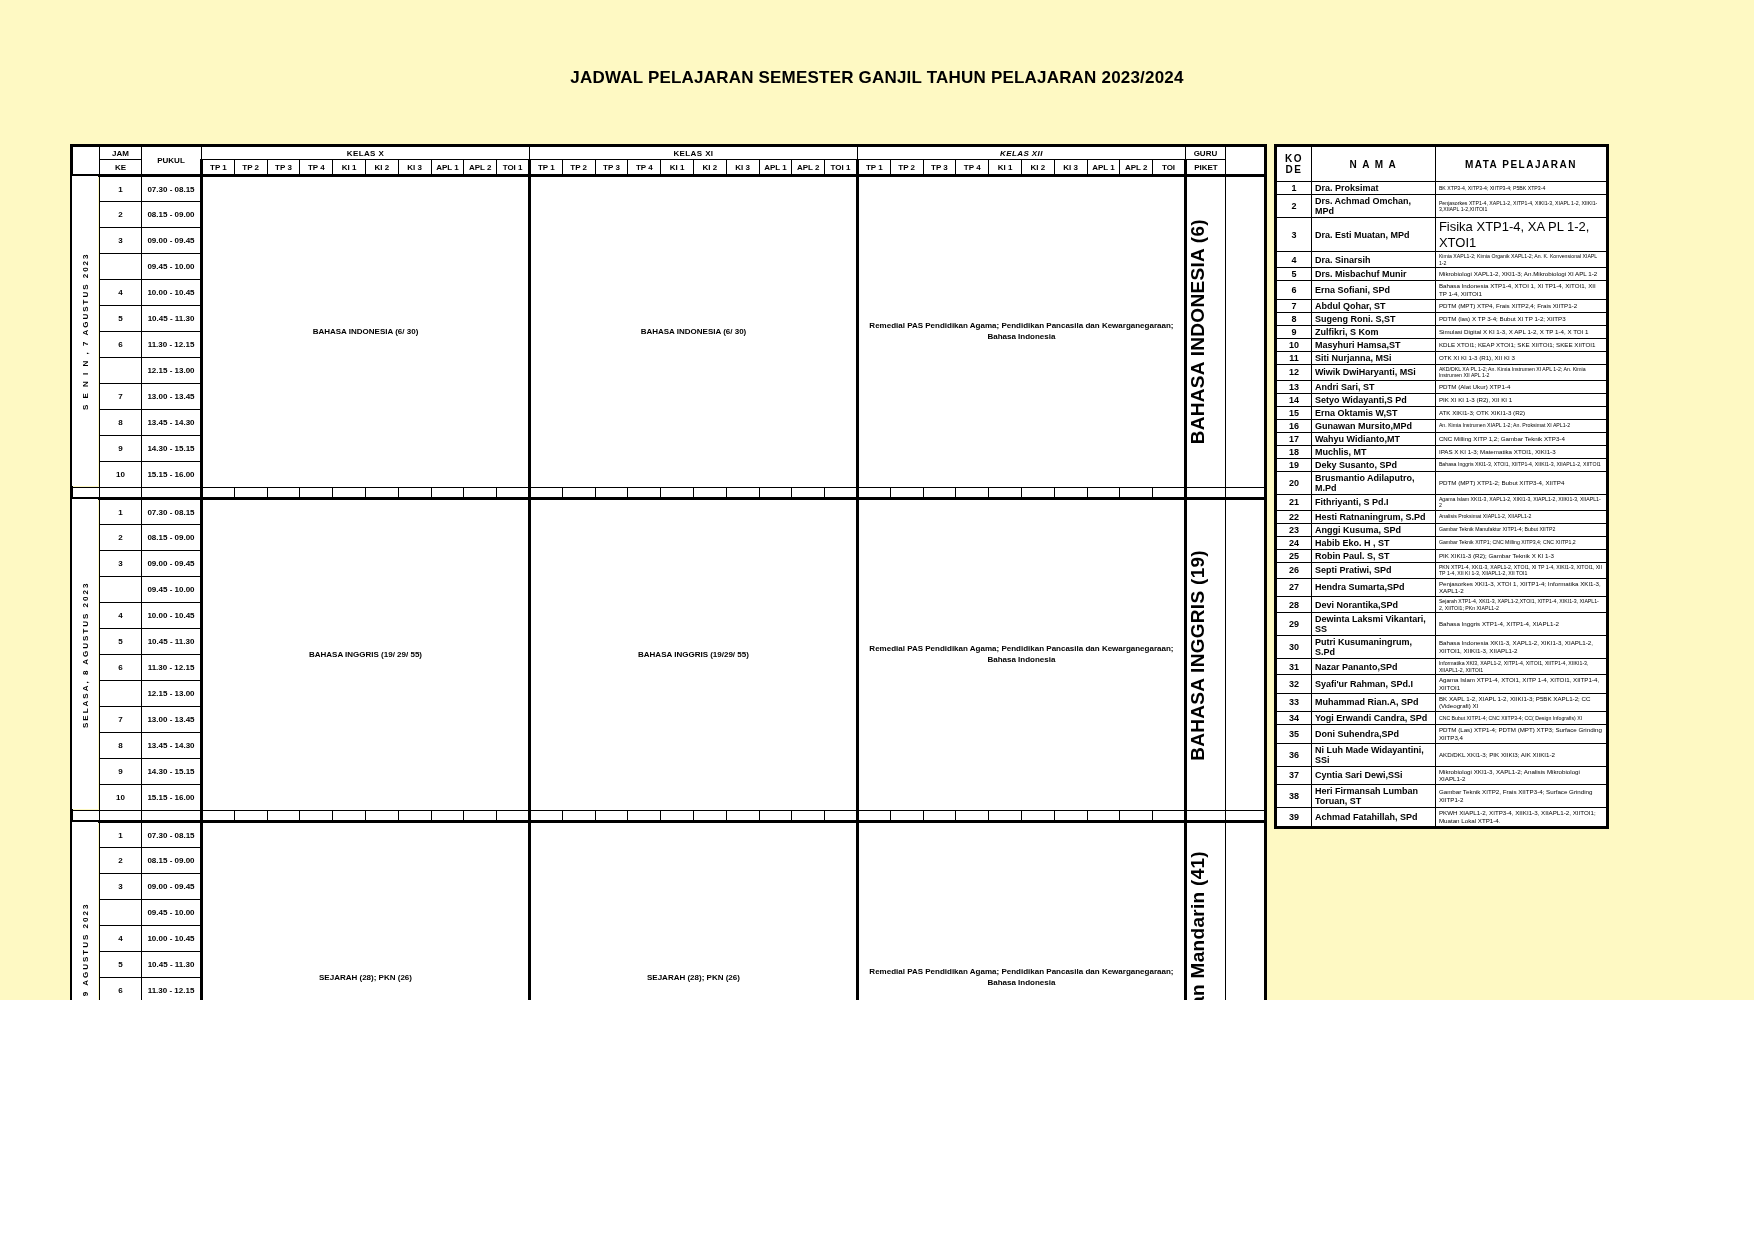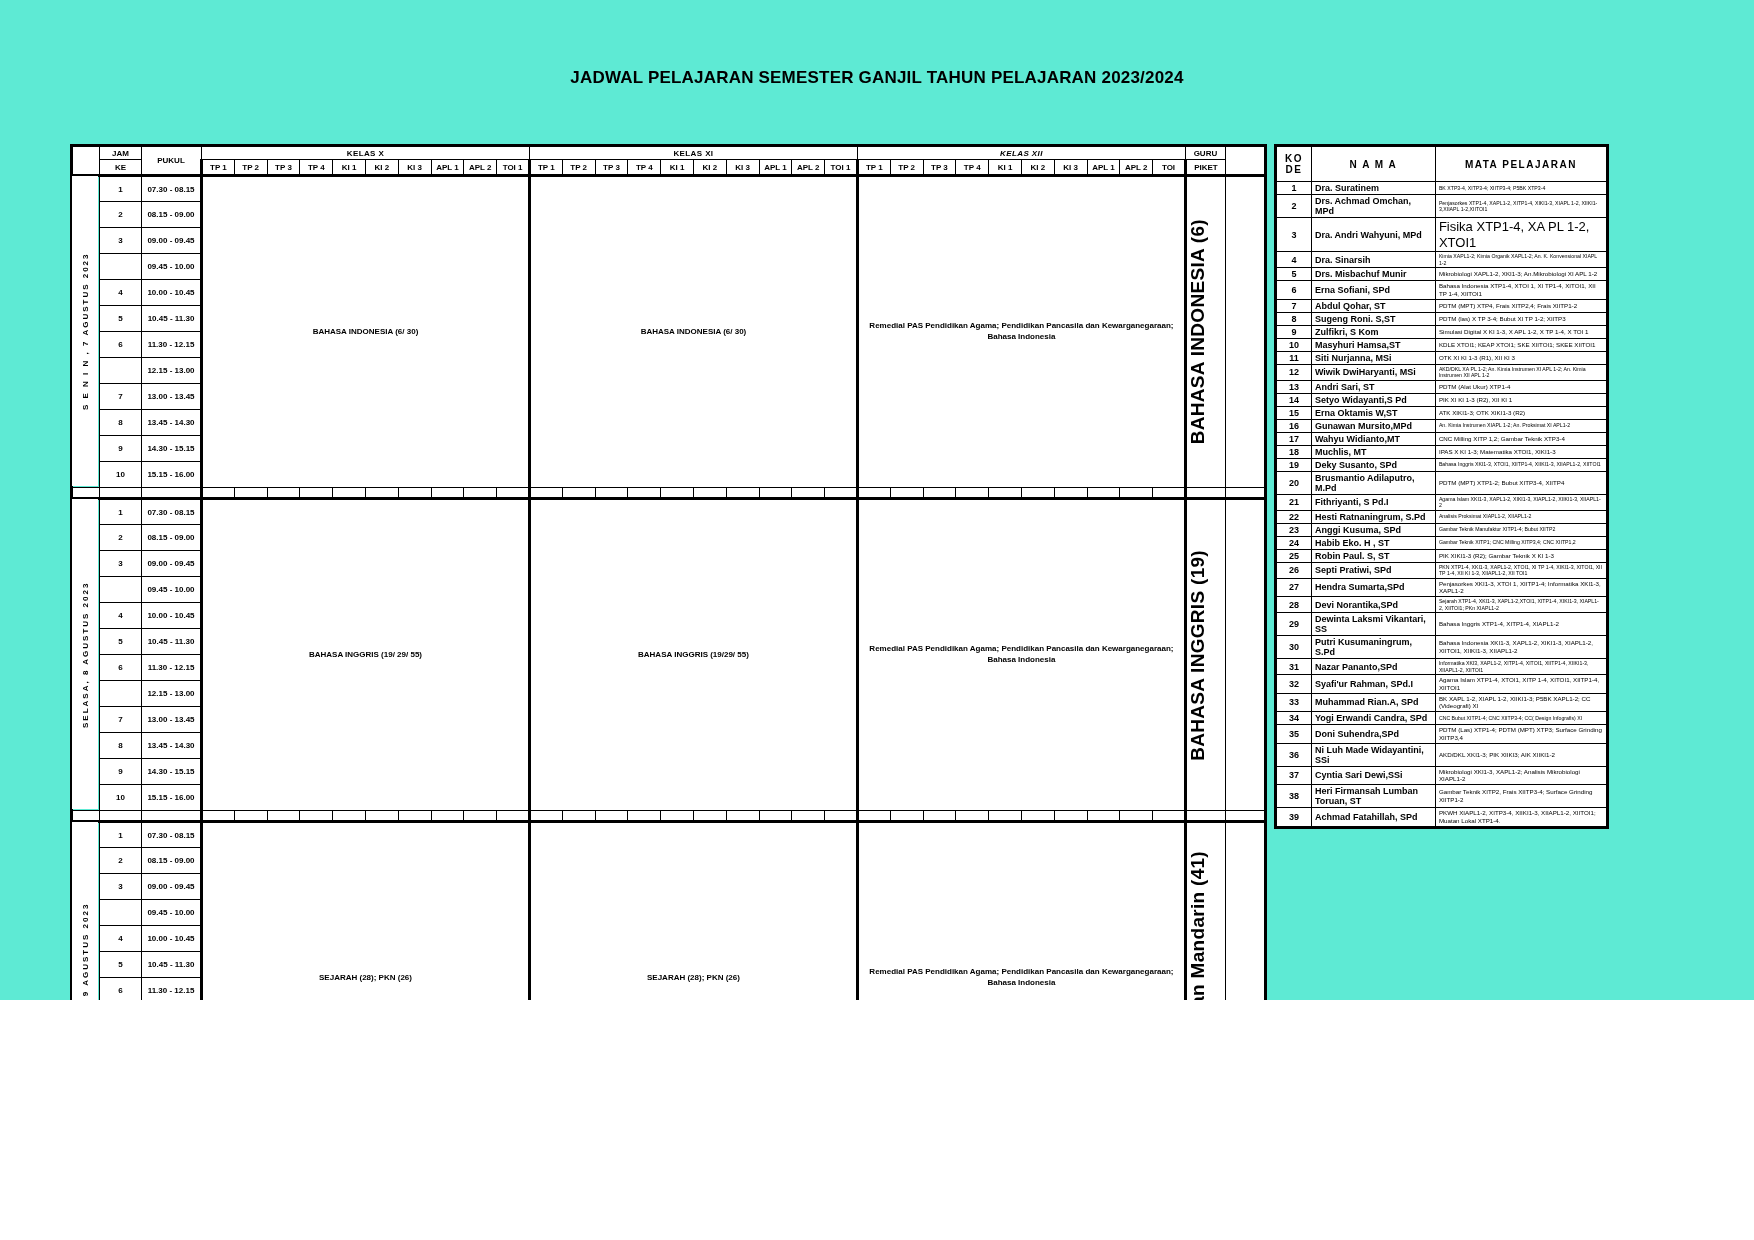--- a/index.html
+++ b/index.html
@@ -5,21 +5,21 @@
   * { box-sizing: border-box; }
   html, body {
     margin: 0; padding: 0;
     background: #ffffff;
     font-family: "Liberation Sans", sans-serif;
   }
   .page {
     position: relative;
     width: 1754px;
     height: 1000px;
-    background: #5eead4;
+    background: #fef9c3;
     overflow: hidden;
   }
   .titles {
     text-align: center;
     padding-top: 68px;
   }
   .title-main {
     font-size: 17px;
     font-weight: bold;
     letter-spacing: .2px;
@@ -487,31 +487,31 @@
       <thead>
         <tr>
           <th class="t-code t-head thick-t thick-l">KO DE</th>
           <th class="t-name t-head thick-t">N A M A</th>
           <th class="t-subj t-head thick-t thick-r">MATA PELAJARAN</th>
         </tr>
       </thead>
       <tbody id="teacher-body">
           <tr>
             <td class="t-code thick-l">1</td>
-            <td class="t-name">Dra. Suratinem</td>
+            <td class="t-name">Dra. Proksimat</td>
             <td class="t-subj s-xs thick-r">BK XTP3-4, XITP3-4; XIITP3-4; P5BK XTP3-4</td>
           </tr>
           <tr>
             <td class="t-code thick-l">2</td>
             <td class="t-name">Drs. Achmad Omchan, MPd</td>
             <td class="t-subj s-xs thick-r">Penjasorkes XTP1-4, XAPL1-2, XITP1-4, XIKI1-3, XIAPL 1-2, XIIKI1-3,XIIAPL 1-2,XIITOI1</td>
           </tr>
           <tr>
             <td class="t-code thick-l">3</td>
-            <td class="t-name">Dra. Andri Wahyuni, MPd</td>
+            <td class="t-name">Dra. Esti Muatan, MPd</td>
             <td class="t-subj s-lg thick-r">Fisika XTP1-4,  XA PL 1-2, XTOI1</td>
           </tr>
           <tr>
             <td class="t-code thick-l">4</td>
             <td class="t-name">Dra. Sinarsih</td>
             <td class="t-subj s-xs thick-r">Kimia XAPL1-2;  Kimia Organik XAPL1-2; An. K. Konvensional XIAPL 1-2</td>
           </tr>
           <tr>
             <td class="t-code thick-l">5</td>
             <td class="t-name">Drs. Misbachuf Munir</td>

